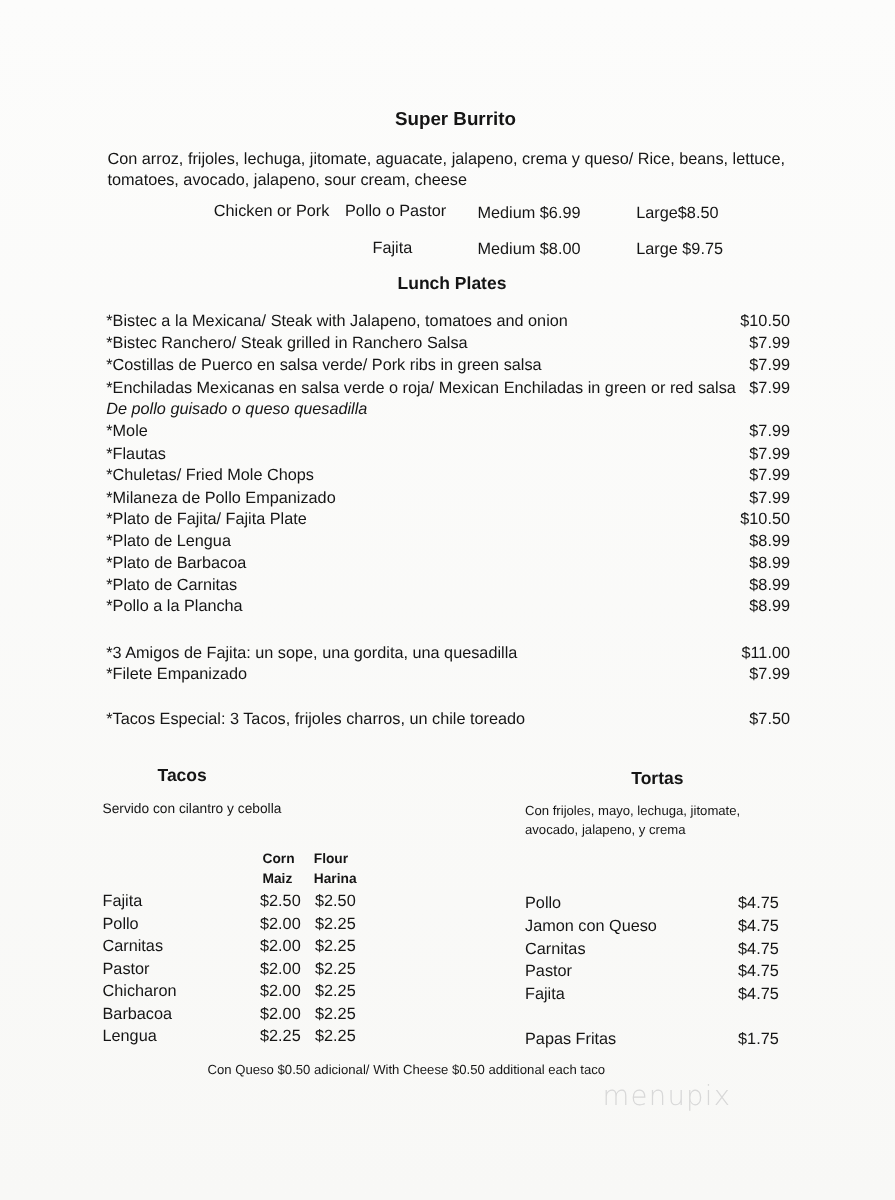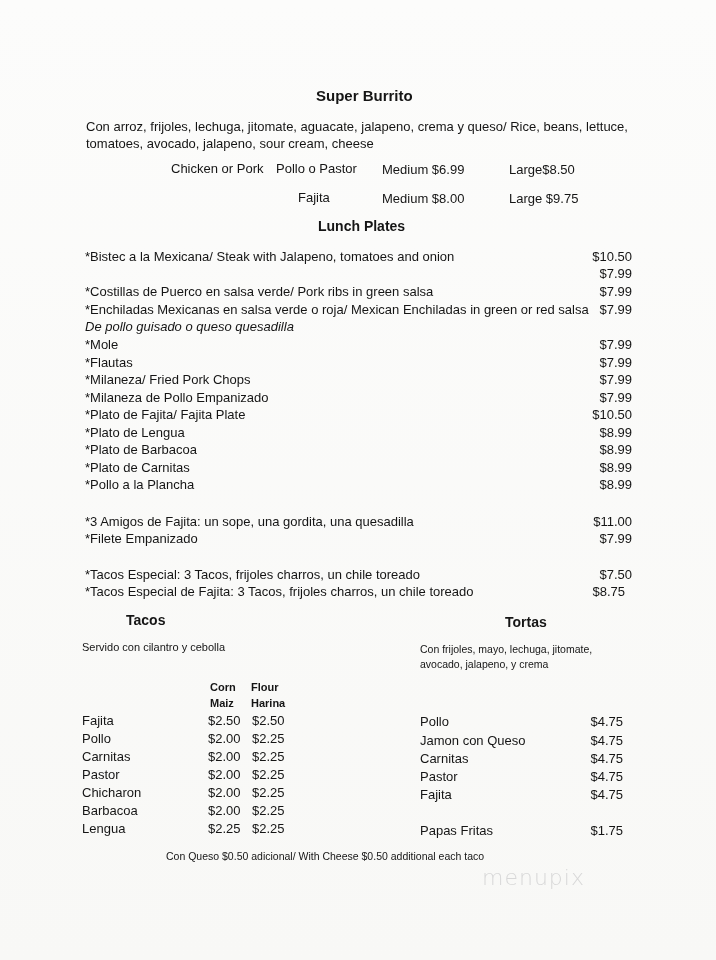--- a/index.html
+++ b/index.html
@@ -53,20 +53,21 @@
   <div class="abs t" style="left:382px; top:191px;">Medium $8.00</div>
   <div class="abs t" style="left:509px; top:191px;">Large $9.75</div>
 
   <div class="abs b" style="left:318px; top:218px; font-size:14px;">Lunch Plates</div>
 
   <div class="lp-row" style="top:249px;">
       <span class="name">*Bistec a la Mexicana/ Steak with Jalapeno, tomatoes and onion</span>
       <span class="price">$10.50</span>
     </div>
   <div class="lp-row" style="top:266px;">
+      <span class="name">*Bistec Ranchero/ Steak grilled in Ranchero Salsa</span>
       <span class="price">$7.99</span>
     </div>
   <div class="lp-row" style="top:284px;">
       <span class="name">*Costillas de Puerco en salsa verde/ Pork ribs in green salsa</span>
       <span class="price">$7.99</span>
     </div>
   <div class="lp-row" style="top:302px;">
       <span class="name">*Enchiladas Mexicanas en salsa verde o roja/ Mexican Enchiladas in green or red salsa</span>
       <span class="price">$7.99</span>
     </div>
@@ -76,21 +77,21 @@
     </div>
   <div class="lp-row" style="top:337px;">
       <span class="name">*Mole</span>
       <span class="price">$7.99</span>
     </div>
   <div class="lp-row" style="top:355px;">
       <span class="name">*Flautas</span>
       <span class="price">$7.99</span>
     </div>
   <div class="lp-row" style="top:372px;">
-      <span class="name">*Milaneza/ Fried Pork Chops</span>
+      <span class="name">*Chuletas/ Fried Mole Chops</span>
       <span class="price">$7.99</span>
     </div>
   <div class="lp-row" style="top:390px;">
       <span class="name">*Milaneza de Pollo Empanizado</span>
       <span class="price">$7.99</span>
     </div>
   <div class="lp-row" style="top:407px;">
       <span class="name">*Plato de Fajita/ Fajita Plate</span>
       <span class="price">$10.50</span>
     </div>
@@ -114,24 +115,20 @@
       <span class="name">*3 Amigos de Fajita: un sope, una gordita, una quesadilla</span>
       <span class="price">$11.00</span>
     </div>
   <div class="lp-row" style="top:531px;">
       <span class="name">*Filete Empanizado</span>
       <span class="price">$7.99</span>
     </div>
   <div class="lp-row" style="top:567px;">
       <span class="name">*Tacos Especial: 3 Tacos, frijoles charros, un chile toreado</span>
       <span class="price">$7.50</span>
-    </div>
-  <div class="lp-row" style="top:584px; width:540px;">
-      <span class="name">*Tacos Especial de Fajita: 3 Tacos, frijoles charros, un chile toreado</span>
-      <span class="price">$8.75</span>
     </div>
 
   <div class="abs b" style="left:126px; top:612px; font-size:14px;">Tacos</div>
   <div class="abs s" style="left:82px; top:641px;">Servido con cilantro y cebolla</div>
 
   <div class="abs s b" style="left:210px; top:681px;">Corn</div>
   <div class="abs s b" style="left:251px; top:681px;">Flour</div>
   <div class="abs s b" style="left:210px; top:697px;">Maiz</div>
   <div class="abs s b" style="left:251px; top:697px;">Harina</div>
 

